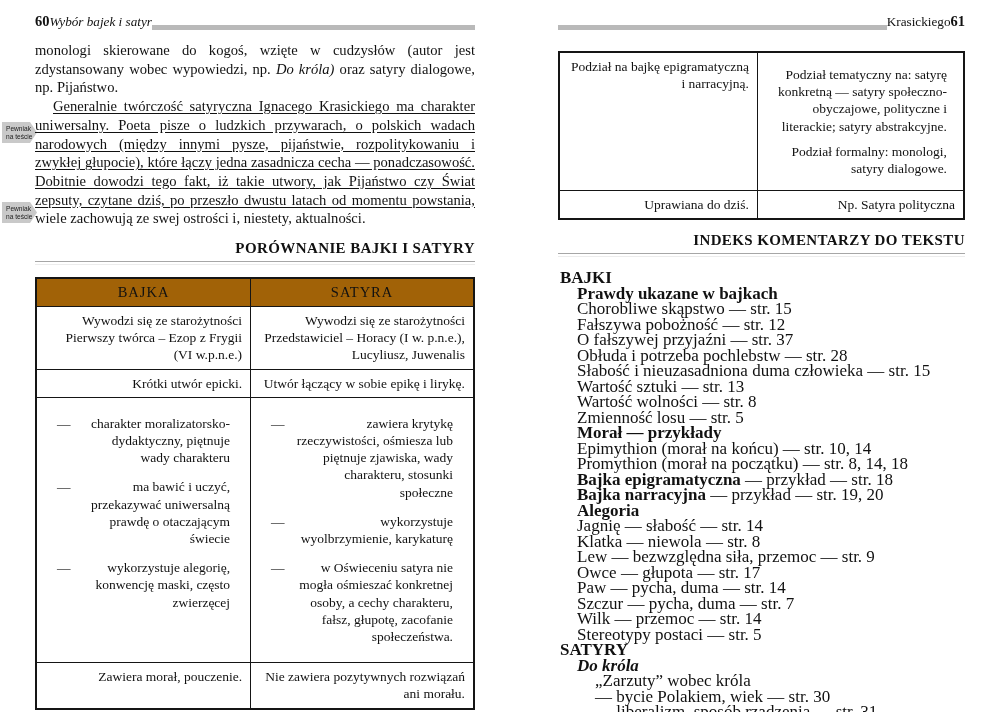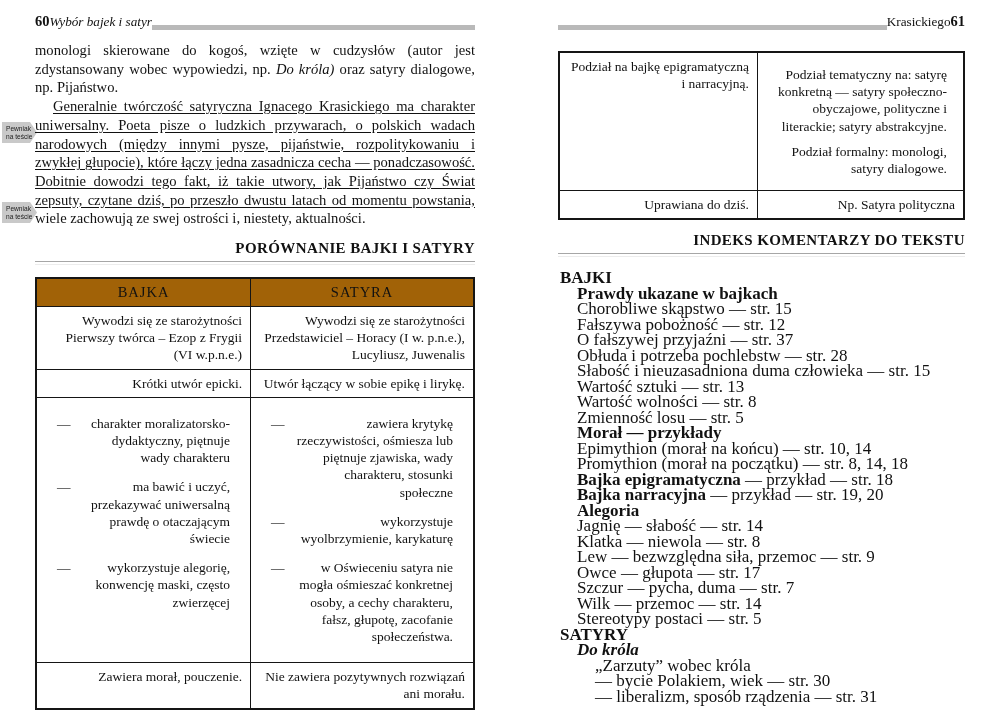--- a/index.html
+++ b/index.html
@@ -165,20 +165,21 @@
       <div class="idx ind1 b">Morał — przykłady</div>
       <div class="idx ind1">Epimythion (morał na końcu) — str. 10, 14</div>
       <div class="idx ind1">Promythion (morał na początku) — str. 8, 14, 18</div>
       <div class="idx ind1"><b>Bajka epigramatyczna</b><span> — przykład — str. 18</span></div>
       <div class="idx ind1"><b>Bajka narracyjna</b><span> — przykład — str. 19, 20</span></div>
       <div class="idx ind1 b">Alegoria</div>
       <div class="idx ind1">Jagnię — słabość — str. 14</div>
       <div class="idx ind1">Klatka — niewola — str. 8</div>
       <div class="idx ind1">Lew — bezwzględna siła, przemoc — str. 9</div>
       <div class="idx ind1">Owce — głupota — str. 17</div>
+      <div class="idx ind1">Paw — pycha, duma — str. 14</div>
       <div class="idx ind1">Szczur — pycha, duma — str. 7</div>
       <div class="idx ind1">Wilk — przemoc — str. 14</div>
       <div class="idx ind1">Stereotypy postaci — str. 5</div>
       <div class="idx ind0 b">SATYRY</div>
       <div class="idx ind1 b i">Do króla</div>
       <div class="idx ind2">„Zarzuty” wobec króla</div>
       <div class="idx ind2">— bycie Polakiem, wiek — str. 30</div>
       <div class="idx ind2">— liberalizm, sposób rządzenia — str. 31</div>
     </div>
 </div>

